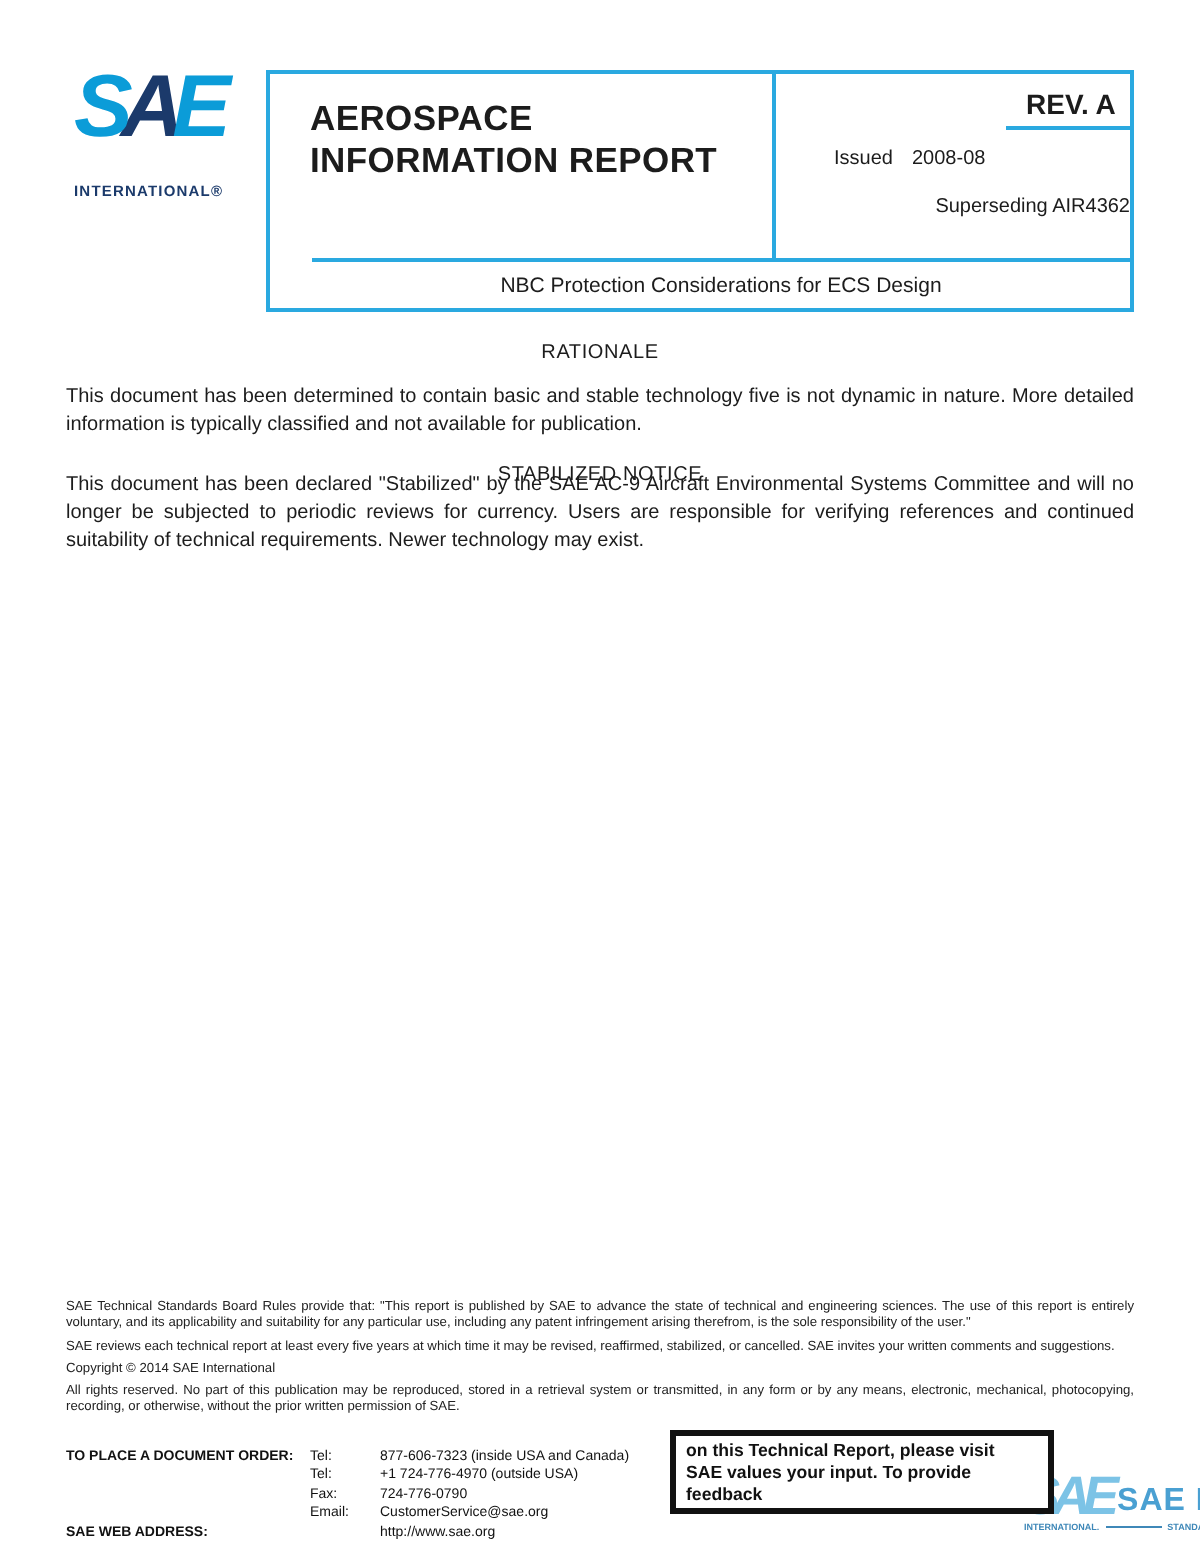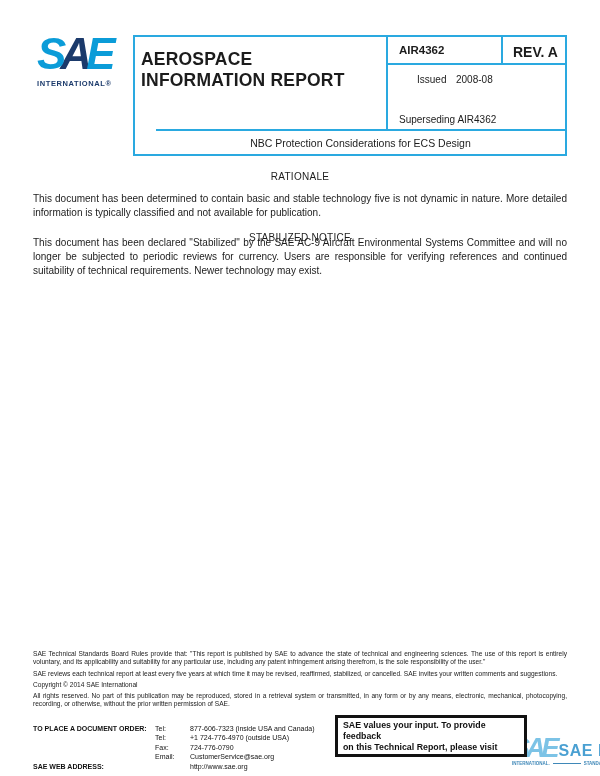--- a/index.html
+++ b/index.html
@@ -16,37 +16,37 @@
     overflow:hidden;
     font-family:"Liberation Sans", sans-serif;
     color:var(--ink);
   }
 
   
   .logo{position:absolute;left:37px;top:34px;width:90px;}
   .logo-sae{font-style:italic;font-weight:800;font-size:44px;line-height:40px;letter-spacing:-6px;}
   .logo-sae .l-s,.logo-sae .l-e{color:var(--sae-light);position:relative;z-index:2;}
   .logo-sae .l-a{color:var(--sae-dark);position:relative;z-index:1;}
-  .logo-intl{font-weight:700;font-size:7.5px;letter-spacing:0.6px;color:var(--sae-dark);margin-top:5px;}
+  .logo-intl{font-weight:700;font-size:7.5px;letter-spacing:0.6px;color:var(--sae-dark);margin-top:17px;}
 
   
   .htable{
     position:absolute;left:133px;top:35px;width:434px;
     display:grid;
     grid-template-columns:253px 1fr 62px;
     grid-template-rows:28px 64px 25px;
     border:2px solid var(--cyan);
     background:#fff;
   }
-  .c-doctype{grid-column:1;grid-row:1 / span 2;border-right:2px solid var(--cyan);padding:12px 8px 0 6px;font-weight:700;font-size:17.5px;line-height:21px;letter-spacing:0.2px;}
+  .c-doctype{grid-column:1;grid-row:1 / span 2;border-right:2px solid var(--cyan);padding:12px 8px 0 20px;font-weight:700;font-size:17.5px;line-height:21px;letter-spacing:0.2px;}
   .c-num{grid-column:2;grid-row:1;border-right:2px solid var(--cyan);border-bottom:2px solid var(--cyan);padding:7px 0 0 11px;font-weight:700;font-size:11.5px;}
   .c-rev{grid-column:3;grid-row:1;border-bottom:2px solid var(--cyan);padding:7px 0 0 10px;font-weight:700;font-size:14px;}
   .c-dates{grid-column:2 / span 2;grid-row:2;padding:8px 0 0 11px;font-size:10px;line-height:13px;}
   .d-lab{display:inline-block;width:57px;padding-left:18px;}
-  .d-sup{margin-top:27px;}
+  .d-sup{margin-top:11px;text-align:right;}
   .c-title{grid-column:1 / span 3;grid-row:3;border-top:2px solid var(--cyan);display:flex;align-items:center;justify-content:center;font-size:10.5px;margin-left:21px;}
 
   
   .sec-head{position:absolute;left:33px;width:534px;text-align:center;font-size:10px;letter-spacing:0.3px;}
   .head-rationale{top:171px;}
   .head-stab{top:232px;}
   .para{position:absolute;left:33px;width:534px;font-size:10px;line-height:14px;text-align:justify;}
   .para-1{top:192px;}
   .para-2{top:236px;}
 
@@ -87,21 +87,20 @@
 <div class="logo">
   <div class="logo-sae"><span class="l-s">S</span><span class="l-a">A</span><span class="l-e">E</span></div>
   <div class="logo-intl">INTERNATIONAL®</div>
 </div>
 
 <div class="htable">
   <div class="c-doctype">
     <div>AEROSPACE</div>
     <div>INFORMATION REPORT</div>
   </div>
-  <div class="c-num">AIR4362</div>
   <div class="c-rev">REV. A</div>
   <div class="c-dates">
     <div class="d-row"><span class="d-lab">Issued</span><span>2008-08</span></div>
     <div class="d-row d-sup">Superseding AIR4362</div>
   </div>
   <div class="c-title">NBC Protection Considerations for ECS Design</div>
 </div>
 
 <div class="sec-head head-rationale">RATIONALE</div>
 <div class="para para-1">This document has been determined to contain basic and stable technology five is not dynamic in nature.  More detailed information is typically classified and not available for publication.</div>
@@ -124,22 +123,22 @@
   <div class="o-val" style="grid-row:2;">+1 724-776-4970 (outside USA)</div>
   <div class="o-key" style="grid-row:3;grid-column:2;">Fax:</div>
   <div class="o-val" style="grid-row:3;">724-776-0790</div>
   <div class="o-key" style="grid-row:4;grid-column:2;">Email:</div>
   <div class="o-val" style="grid-row:4;">CustomerService@sae.org</div>
   <div class="o-label" style="grid-row:5;grid-column:1;">SAE WEB ADDRESS:</div>
   <div class="o-val" style="grid-row:5;grid-column:3;">http://www.sae.org</div>
 </div>
 
 <div class="feedback">
+  <div>on this Technical Report, please visit</div>
   <div>SAE values your input. To provide feedback</div>
-  <div>on this Technical Report, please visit</div>
 </div>
 
 <div class="watermark">
   <div class="wm-row">
     <span class="wm-sae">SAE</span>
     <span class="wm-name">SAE NORM</span>
   </div>
   <div class="wm-sub">
     <span>INTERNATIONAL.</span>
     <span class="wm-line"></span>

